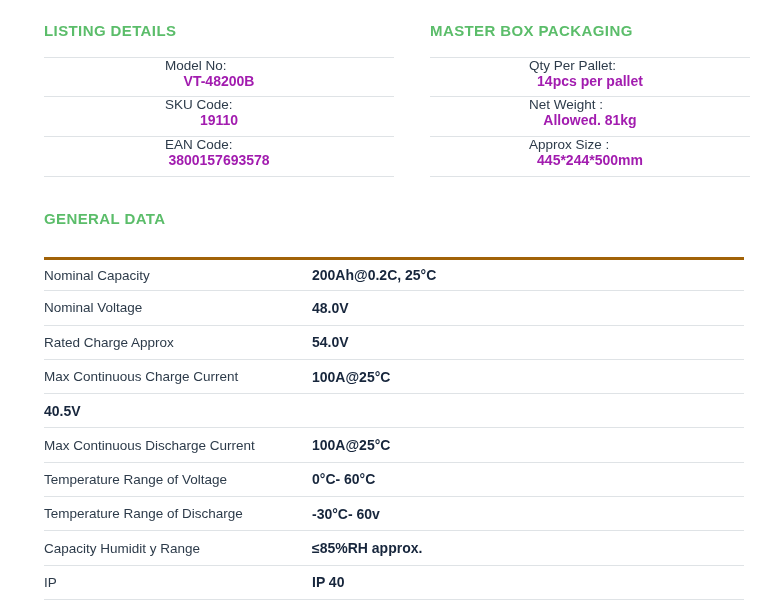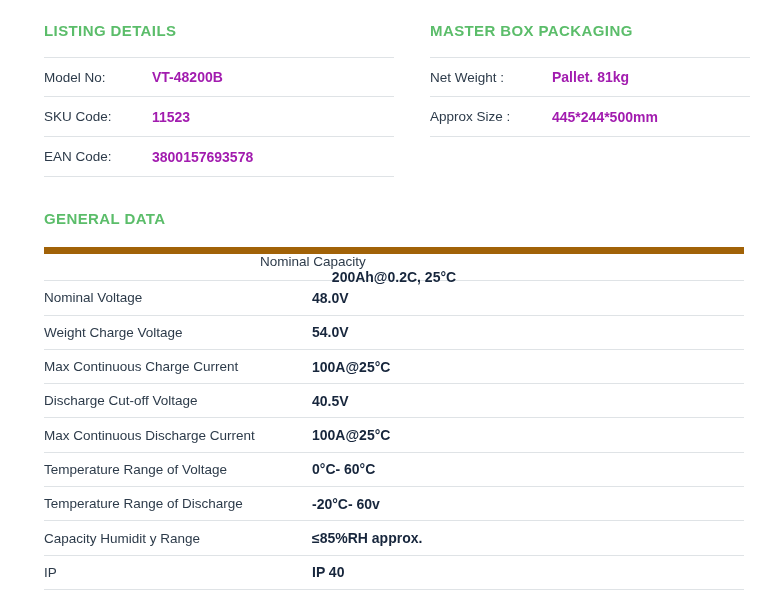--- a/index.html
+++ b/index.html
@@ -47,20 +47,21 @@
     display: block;
     margin-bottom: 18px;
   }
 
   .row {
     display: flex;
     align-items: center;
     border-bottom: 1px solid #dfe3e6;
     height: 40px;
     box-sizing: border-box;
+    flex-direction: column;
   }
   .row:first-of-type {
     border-top: 1px solid #dfe3e6;
   }
   .row .label {
     font-size: 13.5px;
     color: #2d3b4a;
     font-weight: normal;
   }
   .row .value {
@@ -73,32 +74,31 @@
 
   
   .general-area {
     position: absolute;
     left: 44px;
     top: 210px;
     width: 700px;
   }
   .general-area .section-title {
     display: block;
-    margin-bottom: 20px;
+    margin-bottom: 30px;
   }
   .gd-row {
     display: flex;
     align-items: center;
     height: 34.3px;
     border-bottom: 1px solid #dfe3e6;
     box-sizing: border-box;
   }
   .gd-row:first-of-type {
-    border-top: 7px solid #a16207;
-    flex-direction: column;
+    border-top: 3px solid #a16207;
   }
   .gd-row .gd-label {
     width: 268px;
     font-size: 13.5px;
     color: #2d3b4a;
   }
   .gd-row .gd-value {
     font-size: 14px;
     color: #17263c;
     font-weight: bold;
@@ -113,34 +113,38 @@
 
     <div class="col col-left">
       <span class="section-title">LISTING DETAILS</span>
 
       <div class="row">
         <span class="label">Model No:</span>
         <span class="value">VT-48200B</span>
       </div>
       <div class="row">
         <span class="label">SKU Code:</span>
-        <span class="value">11523</span>
+        <span class="value">19110</span>
       </div>
       <div class="row">
         <span class="label">EAN Code:</span>
         <span class="value">3800157693578</span>
       </div>
     </div>
 
     <div class="col col-right">
       <span class="section-title">MASTER BOX PACKAGING</span>
 
       <div class="row">
+        <span class="label">Qty Per Pallet:</span>
+        <span class="value">14pcs per pallet</span>
+      </div>
+      <div class="row">
         <span class="label">Net Weight :</span>
-        <span class="value">Pallet. 81kg</span>
+        <span class="value">Allowed. 81kg</span>
       </div>
       <div class="row">
         <span class="label">Approx Size :</span>
         <span class="value">445*244*500mm</span>
       </div>
     </div>
 
   </div>
 
   <div class="general-area">
@@ -148,42 +152,41 @@
 
     <div class="gd-row">
       <span class="gd-label">Nominal Capacity</span>
       <span class="gd-value">200Ah@0.2C, 25°C</span>
     </div>
     <div class="gd-row">
       <span class="gd-label">Nominal Voltage</span>
       <span class="gd-value">48.0V</span>
     </div>
     <div class="gd-row">
-      <span class="gd-label">Weight Charge Voltage</span>
+      <span class="gd-label">Rated Charge Approx</span>
       <span class="gd-value">54.0V</span>
     </div>
     <div class="gd-row">
       <span class="gd-label">Max Continuous Charge Current</span>
       <span class="gd-value">100A@25°C</span>
     </div>
     <div class="gd-row">
-      <span class="gd-label">Discharge Cut-off Voltage</span>
       <span class="gd-value">40.5V</span>
     </div>
     <div class="gd-row">
       <span class="gd-label">Max Continuous Discharge Current</span>
       <span class="gd-value">100A@25°C</span>
     </div>
     <div class="gd-row">
       <span class="gd-label">Temperature Range of Voltage</span>
       <span class="gd-value">0°C- 60°C</span>
     </div>
     <div class="gd-row">
       <span class="gd-label">Temperature Range of Discharge</span>
-      <span class="gd-value">-20°C- 60v</span>
+      <span class="gd-value">-30°C- 60v</span>
     </div>
     <div class="gd-row">
       <span class="gd-label">Capacity Humidit y Range</span>
       <span class="gd-value">≤85%RH approx.</span>
     </div>
     <div class="gd-row">
       <span class="gd-label">IP</span>
       <span class="gd-value">IP 40</span>
     </div>
   </div>

